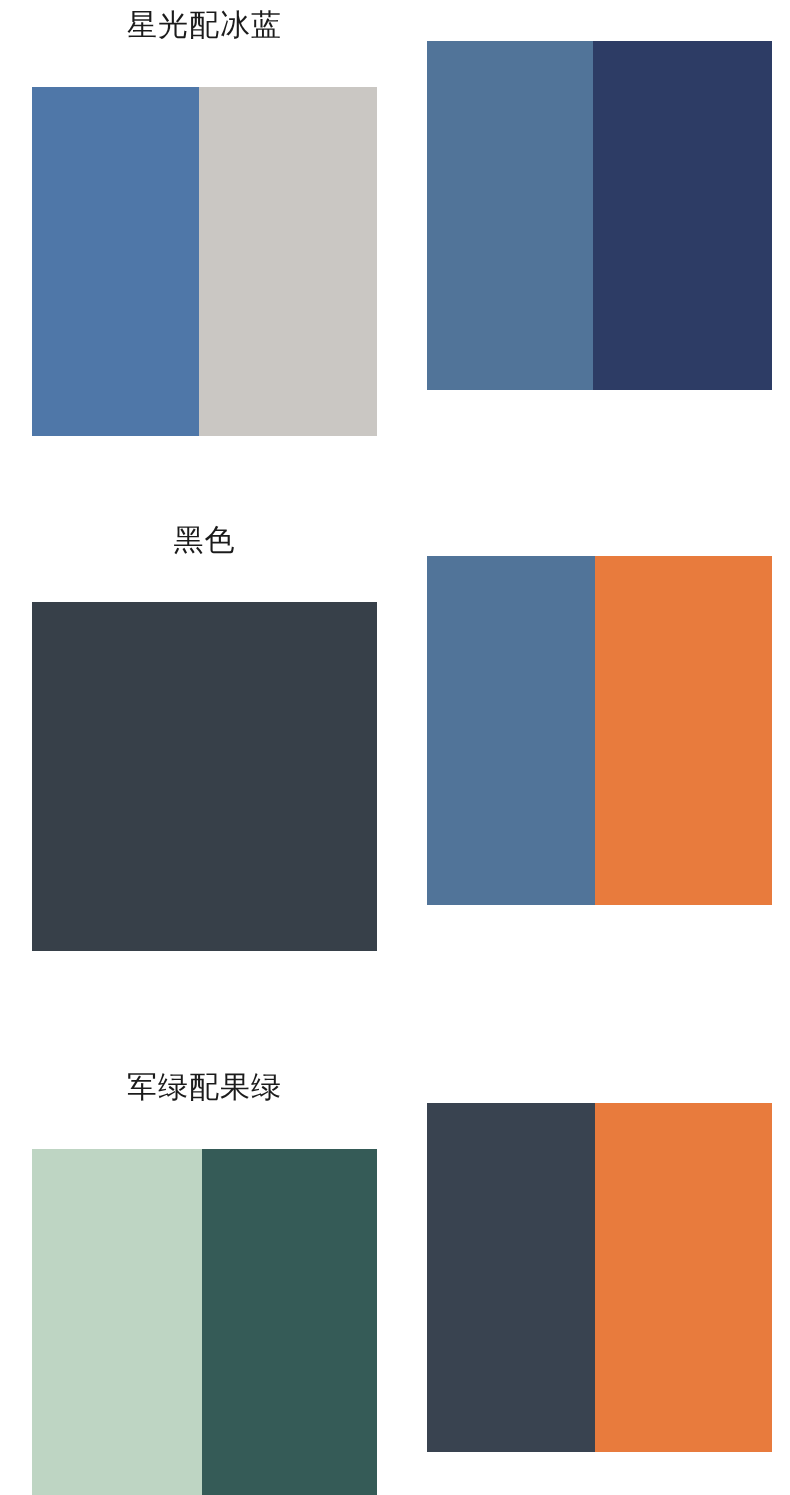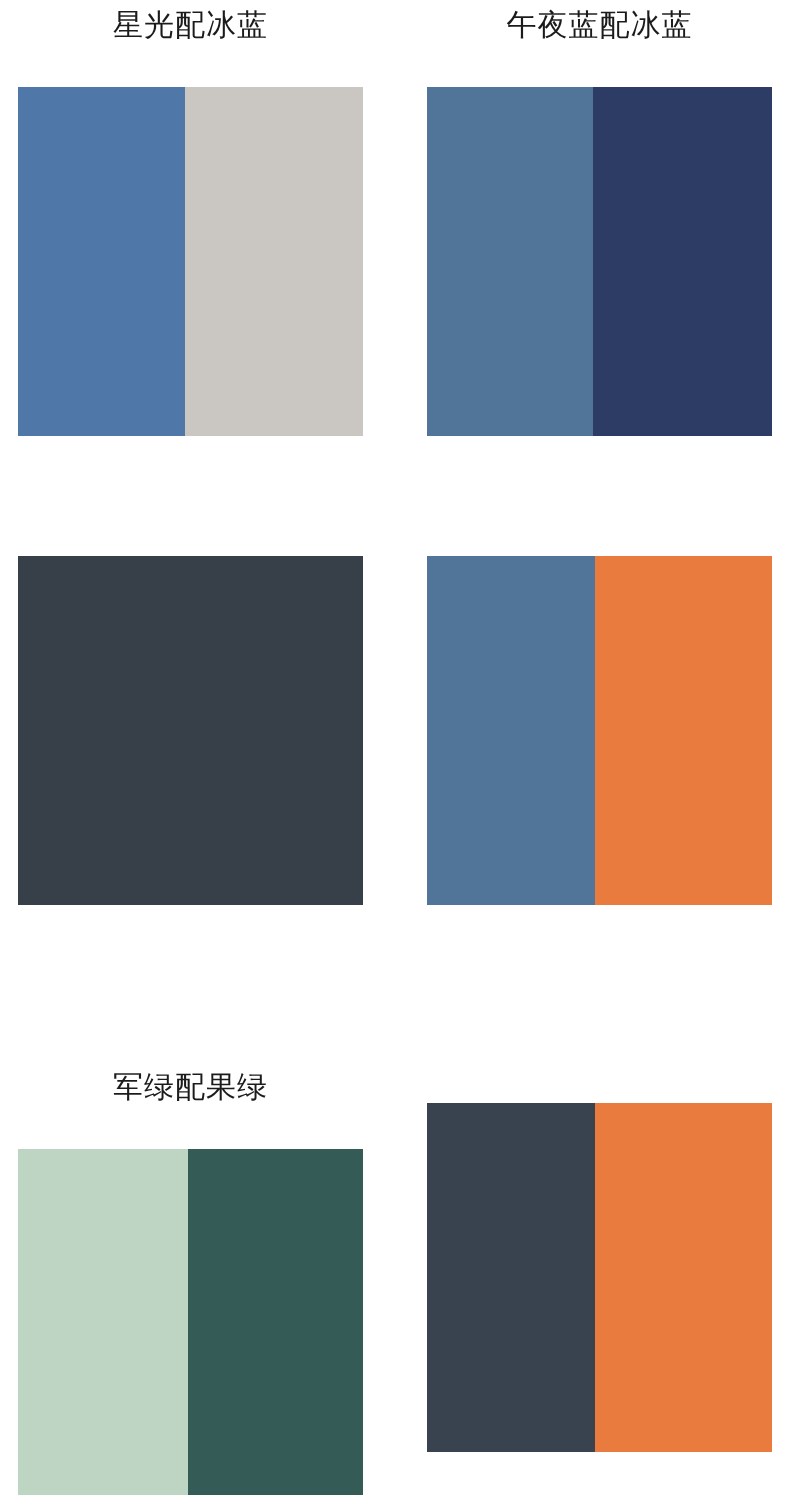--- a/index.html
+++ b/index.html
@@ -20,21 +20,21 @@
     width: 790px;
     height: 1495px;
   }
 
   .palette-card {
     position: absolute;
     width: 345px;
   }
 
   
-  .col-left  { left: 18px; }
+  .col-left  { left: 32px; }
   .col-right { left: 427px; }
 
   
   .row-1 { top: 2px; }
   .row-2 { top: 517px; }
   .row-3 { top: 1032px; margin-top: 32px; }
 
   .palette-title {
     display: block;
     width: 345px;
@@ -69,28 +69,28 @@
 
   <div class="palette-card col-left row-1">
     <span class="palette-title">星光配冰蓝</span>
     <div class="swatch-strip">
       <div class="swatch" title="星光蓝 #4f77a8" style="background-color: rgb(79, 119, 168); width: 48.4%;"></div>
       <div class="swatch" title="冰蓝灰 #cac7c3" style="background-color: rgb(202, 199, 195); width: 51.6%;"></div>
     </div>
   </div>
 
   <div class="palette-card col-right row-1">
-    <span class="palette-title">午夜蓝配冰蓝</span>
     <div class="swatch-strip">
       <div class="swatch" title="星光蓝 #517499" style="background-color: rgb(81, 116, 153); width: 48.1%;"></div>
       <div class="swatch" title="午夜蓝 #2d3c65" style="background-color: rgb(45, 60, 101); width: 51.9%;"></div>
     </div>
   </div>
 
   <div class="palette-card col-left row-2">
+    <span class="palette-title">黑色</span>
     <div class="swatch-strip">
       <div class="swatch" title="黑色 #374049" style="background-color: rgb(55, 64, 73); width: 100%;"></div>
     </div>
   </div>
 
   <div class="palette-card col-right row-2">
     <div class="swatch-strip">
       <div class="swatch" title="午夜蓝 #517499" style="background-color: rgb(81, 116, 153); width: 48.7%;"></div>
       <div class="swatch" title="橙色 #e87b3d" style="background-color: rgb(232, 123, 61); width: 51.3%;"></div>
     </div>

